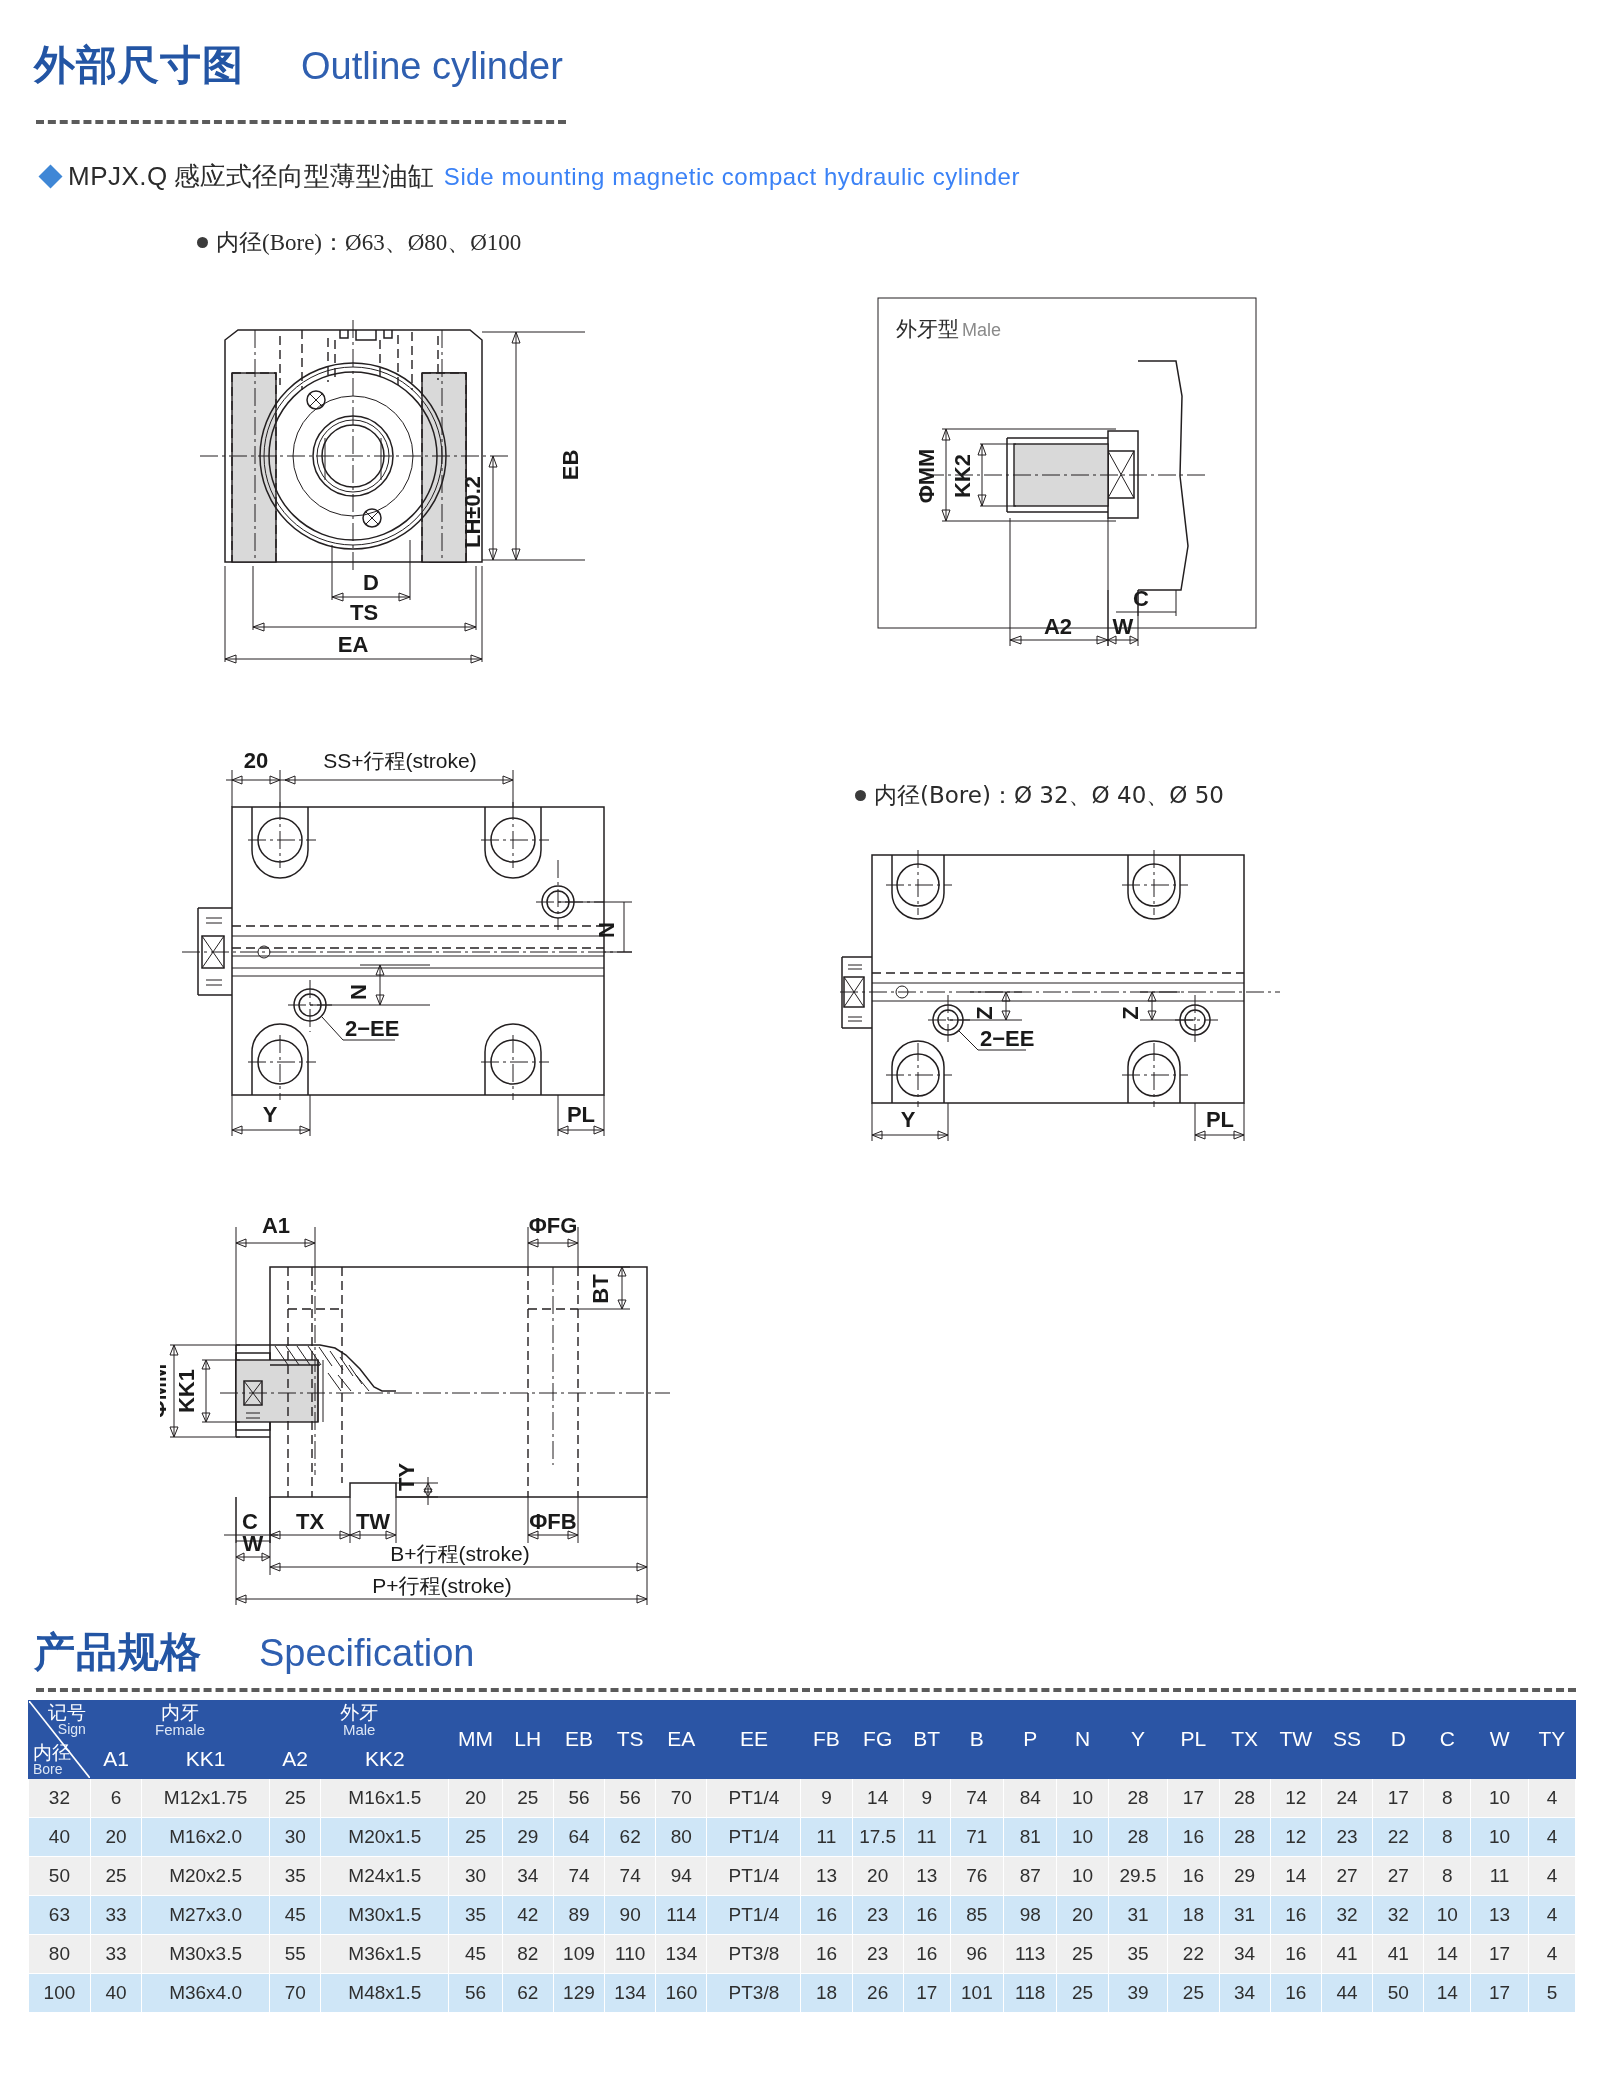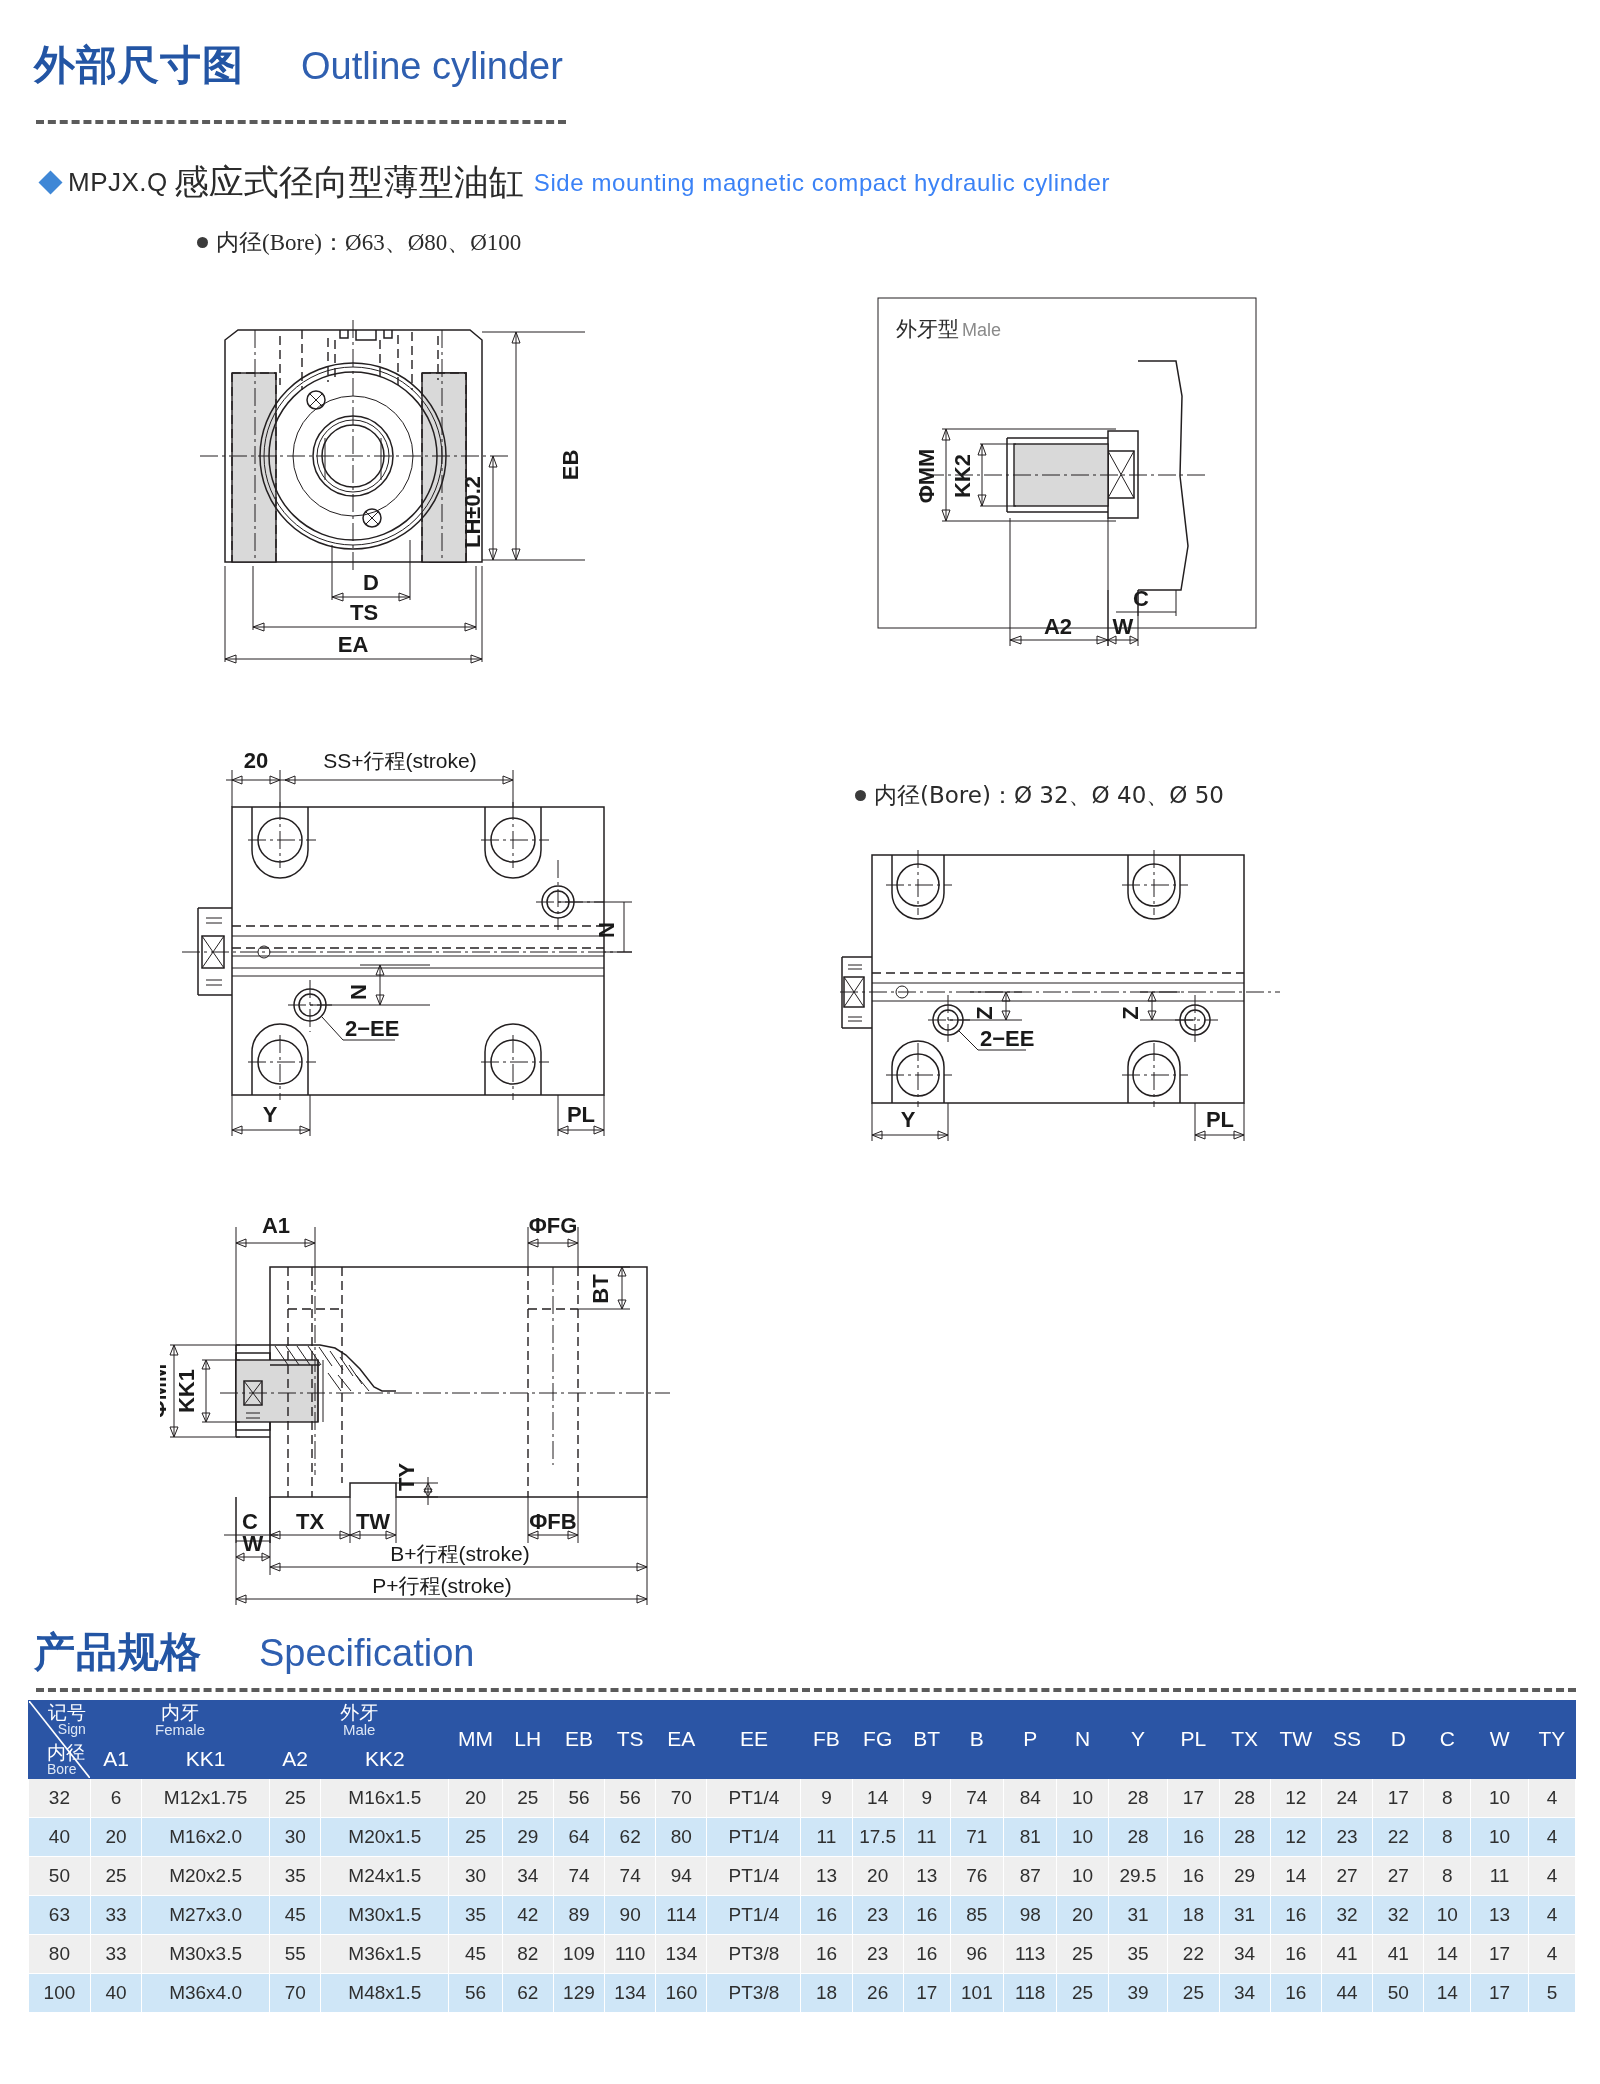--- a/index.html
+++ b/index.html
@@ -27,21 +27,21 @@
     position:absolute;height:0;border-top:4px dashed #5b5b5b;
   }
 
   
   .subtitle{position:absolute;display:flex;align-items:center;white-space:nowrap;}
   .diamond{
     width:17px;height:17px;background:#3f87d6;transform:rotate(45deg);
     margin-right:9px;display:inline-block;
   }
   .subtitle .code{font-size:26px;color:#2b2b2b;letter-spacing:.5px;}
-  .subtitle .cn2{font-size:35px;color:#2b2b2b;margin-left:6px;
+  .subtitle .cn2{font-size:26px;color:#2b2b2b;margin-left:6px;
     font-family:"DejaVu Sans","Liberation Sans",sans-serif;}
   .subtitle .en2{font-size:24px;color:#3b82f6;margin-left:10px;letter-spacing:.6px;}
 
   .boreline{position:absolute;display:flex;align-items:center;white-space:nowrap;
     font-size:23px;color:#2b2b2b;font-family:"DejaVu Sans","Liberation Sans",sans-serif;}
   .bullet{width:11px;height:11px;border-radius:50%;background:#3b3b3b;
     display:inline-block;margin-right:8px;}
 
   
   .dwg{position:absolute;}
@@ -86,21 +86,21 @@
     position:relative;background:#2b55a5;height:76px;vertical-align:top;
     border:1px solid #2b55a5;
   }
   .cornercell .diag{
     position:absolute;left:0;top:0;width:100%;height:100%;overflow:hidden;
   }
   .cornercell .sign{
     position:absolute;right:4px;top:2px;text-align:right;
   }
   .cornercell .bore{
-    position:absolute;left:18px;bottom:2px;text-align:left;
+    position:absolute;left:4px;bottom:2px;text-align:left;
   }
   .cornercell .sign .cnlbl,.cornercell .bore .cnlbl{
     font-size:19px;font-family:"DejaVu Sans",sans-serif;color:#fff;display:block;line-height:1;}
   .cornercell .sign .enlbl,.cornercell .bore .enlbl{
     font-size:14px;color:#dce6f5;display:block;line-height:1;}
 </style>
 </head>
 <body>
 
 <div class="page">

